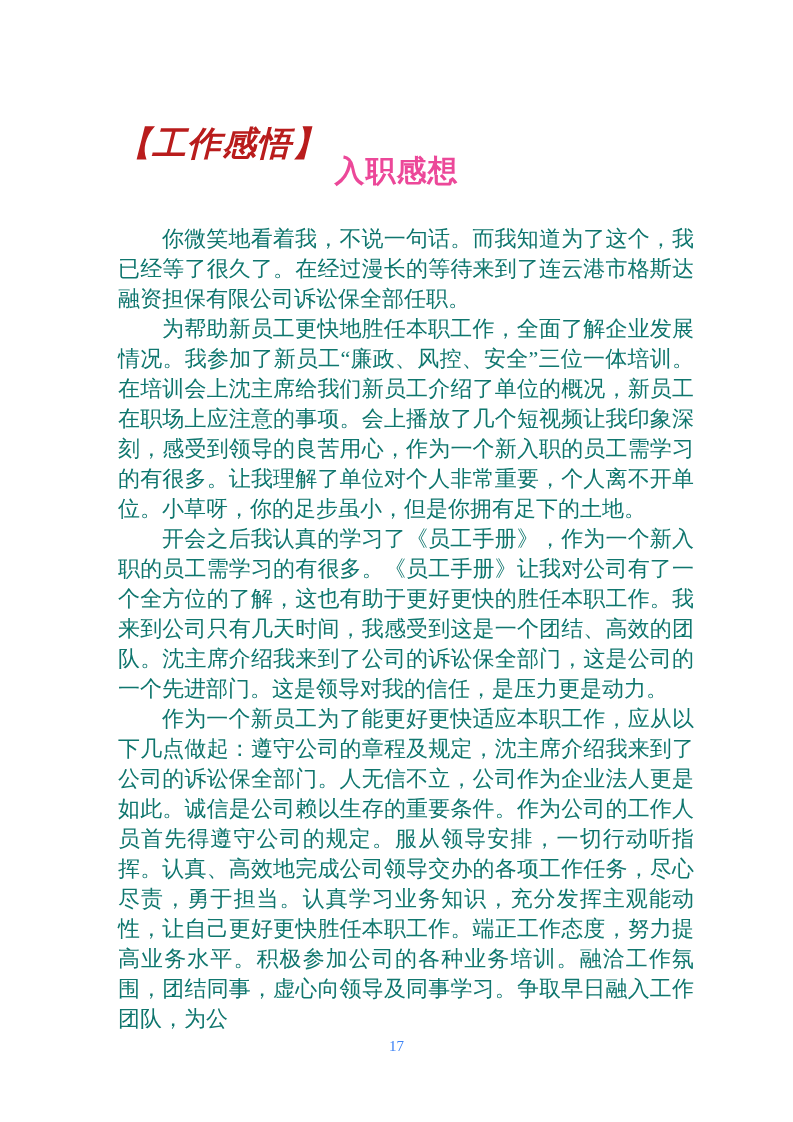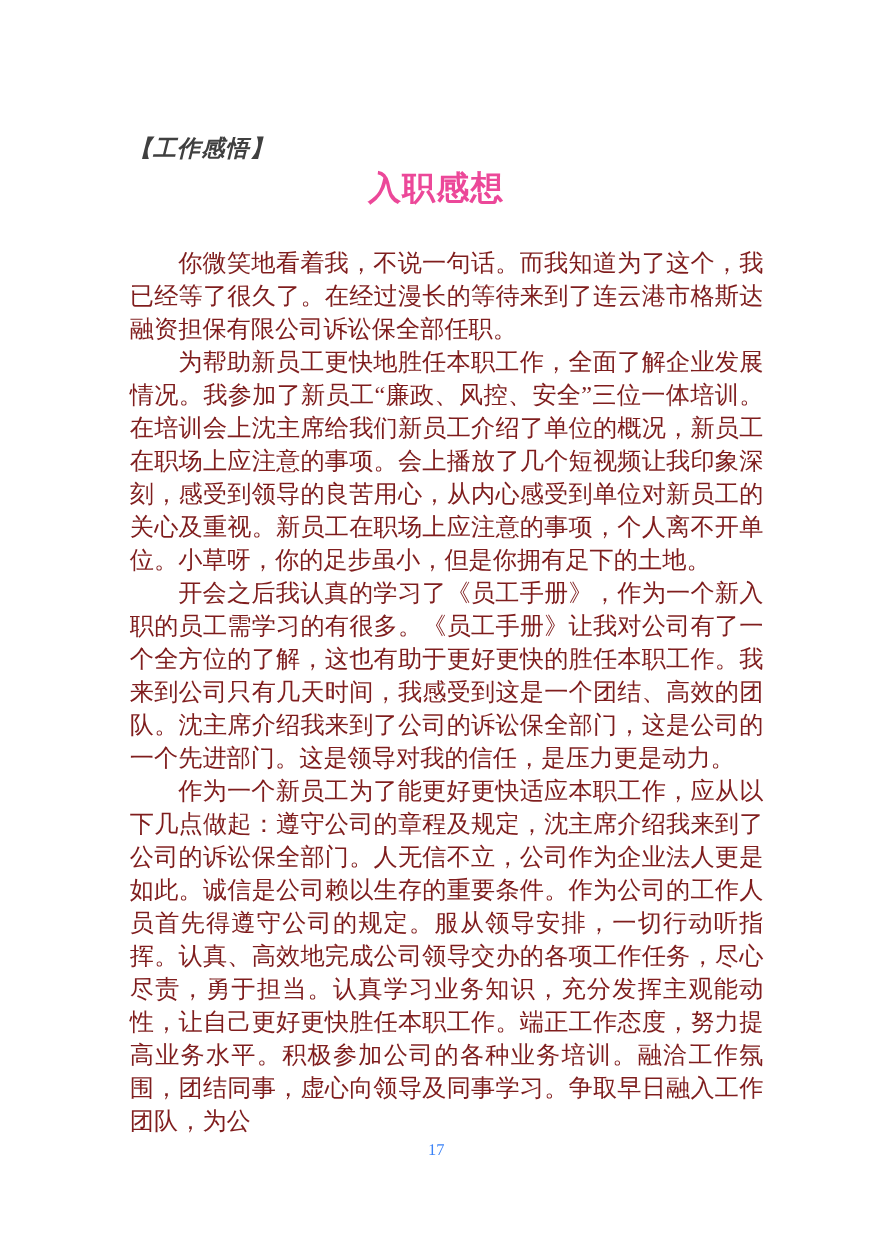--- a/index.html
+++ b/index.html
@@ -13,26 +13,26 @@
     height: 1122px;
     background: #ffffff;
     overflow: hidden;
     font-family: "Liberation Serif", "DejaVu Serif", serif;
     color: #121212;
   }
   .section-header {
     position: absolute;
     left: 117px;
     top: 121px;
-    font-size: 21px;
+    font-size: 34px;
     font-weight: bold;
     font-style: italic;
     letter-spacing: 1px;
     font-family: "Liberation Serif", "DejaVu Serif", serif;
-    color: #404040;
+    color: #b91c1c;
     white-space: nowrap;
   }
   .doc-title {
     position: absolute;
     left: 0;
     top: 151px;
     width: 100%;
     text-align: center;
     font-size: 30px;
     font-weight: bold;
@@ -44,21 +44,21 @@
   .article {
     position: absolute;
     left: 118px;
     top: 224px;
     width: 576px;
     font-size: 22px;
     line-height: 30px;
     text-align: justify;
     text-justify: inter-ideograph;
     font-family: "Liberation Serif", "DejaVu Serif", serif;
-    color: #7f1d1d;
+    color: #0f766e;
   }
   .article p {
     margin: 0;
     padding: 0;
     text-indent: 2em;
   }
   .page-number {
     position: absolute;
     left: 0;
     top: 1038px;
@@ -73,20 +73,20 @@
 <body>
 
 <div class="page">
 
   <div class="section-header">【工作感悟】</div>
 
   <h1 class="doc-title">入职感想</h1>
 
   <div class="article">
     <p>你微笑地看着我，不说一句话。而我知道为了这个，我已经等了很久了。在经过漫长的等待来到了连云港市格斯达融资担保有限公司诉讼保全部任职。</p>
-    <p>为帮助新员工更快地胜任本职工作，全面了解企业发展情况。我参加了新员工“廉政、风控、安全”三位一体培训。在培训会上沈主席给我们新员工介绍了单位的概况，新员工在职场上应注意的事项。会上播放了几个短视频让我印象深刻，感受到领导的良苦用心，从内心感受到单位对新员工的关心及重视。新员工在职场上应注意的事项，个人离不开单位。小草呀，你的足步虽小，但是你拥有足下的土地。</p>
+    <p>为帮助新员工更快地胜任本职工作，全面了解企业发展情况。我参加了新员工“廉政、风控、安全”三位一体培训。在培训会上沈主席给我们新员工介绍了单位的概况，新员工在职场上应注意的事项。会上播放了几个短视频让我印象深刻，感受到领导的良苦用心，作为一个新入职的员工需学习的有很多。让我理解了单位对个人非常重要，个人离不开单位。小草呀，你的足步虽小，但是你拥有足下的土地。</p>
     <p>开会之后我认真的学习了《员工手册》，作为一个新入职的员工需学习的有很多。《员工手册》让我对公司有了一个全方位的了解，这也有助于更好更快的胜任本职工作。我来到公司只有几天时间，我感受到这是一个团结、高效的团队。沈主席介绍我来到了公司的诉讼保全部门，这是公司的一个先进部门。这是领导对我的信任，是压力更是动力。</p>
     <p>作为一个新员工为了能更好更快适应本职工作，应从以下几点做起：遵守公司的章程及规定，沈主席介绍我来到了公司的诉讼保全部门。人无信不立，公司作为企业法人更是如此。诚信是公司赖以生存的重要条件。作为公司的工作人员首先得遵守公司的规定。服从领导安排，一切行动听指挥。认真、高效地完成公司领导交办的各项工作任务，尽心尽责，勇于担当。认真学习业务知识，充分发挥主观能动性，让自己更好更快胜任本职工作。端正工作态度，努力提高业务水平。积极参加公司的各种业务培训。融洽工作氛围，团结同事，虚心向领导及同事学习。争取早日融入工作团队，为公</p>
   </div>
 
   <div class="page-number">17</div>
 
 </div>
 
 </body></html>

